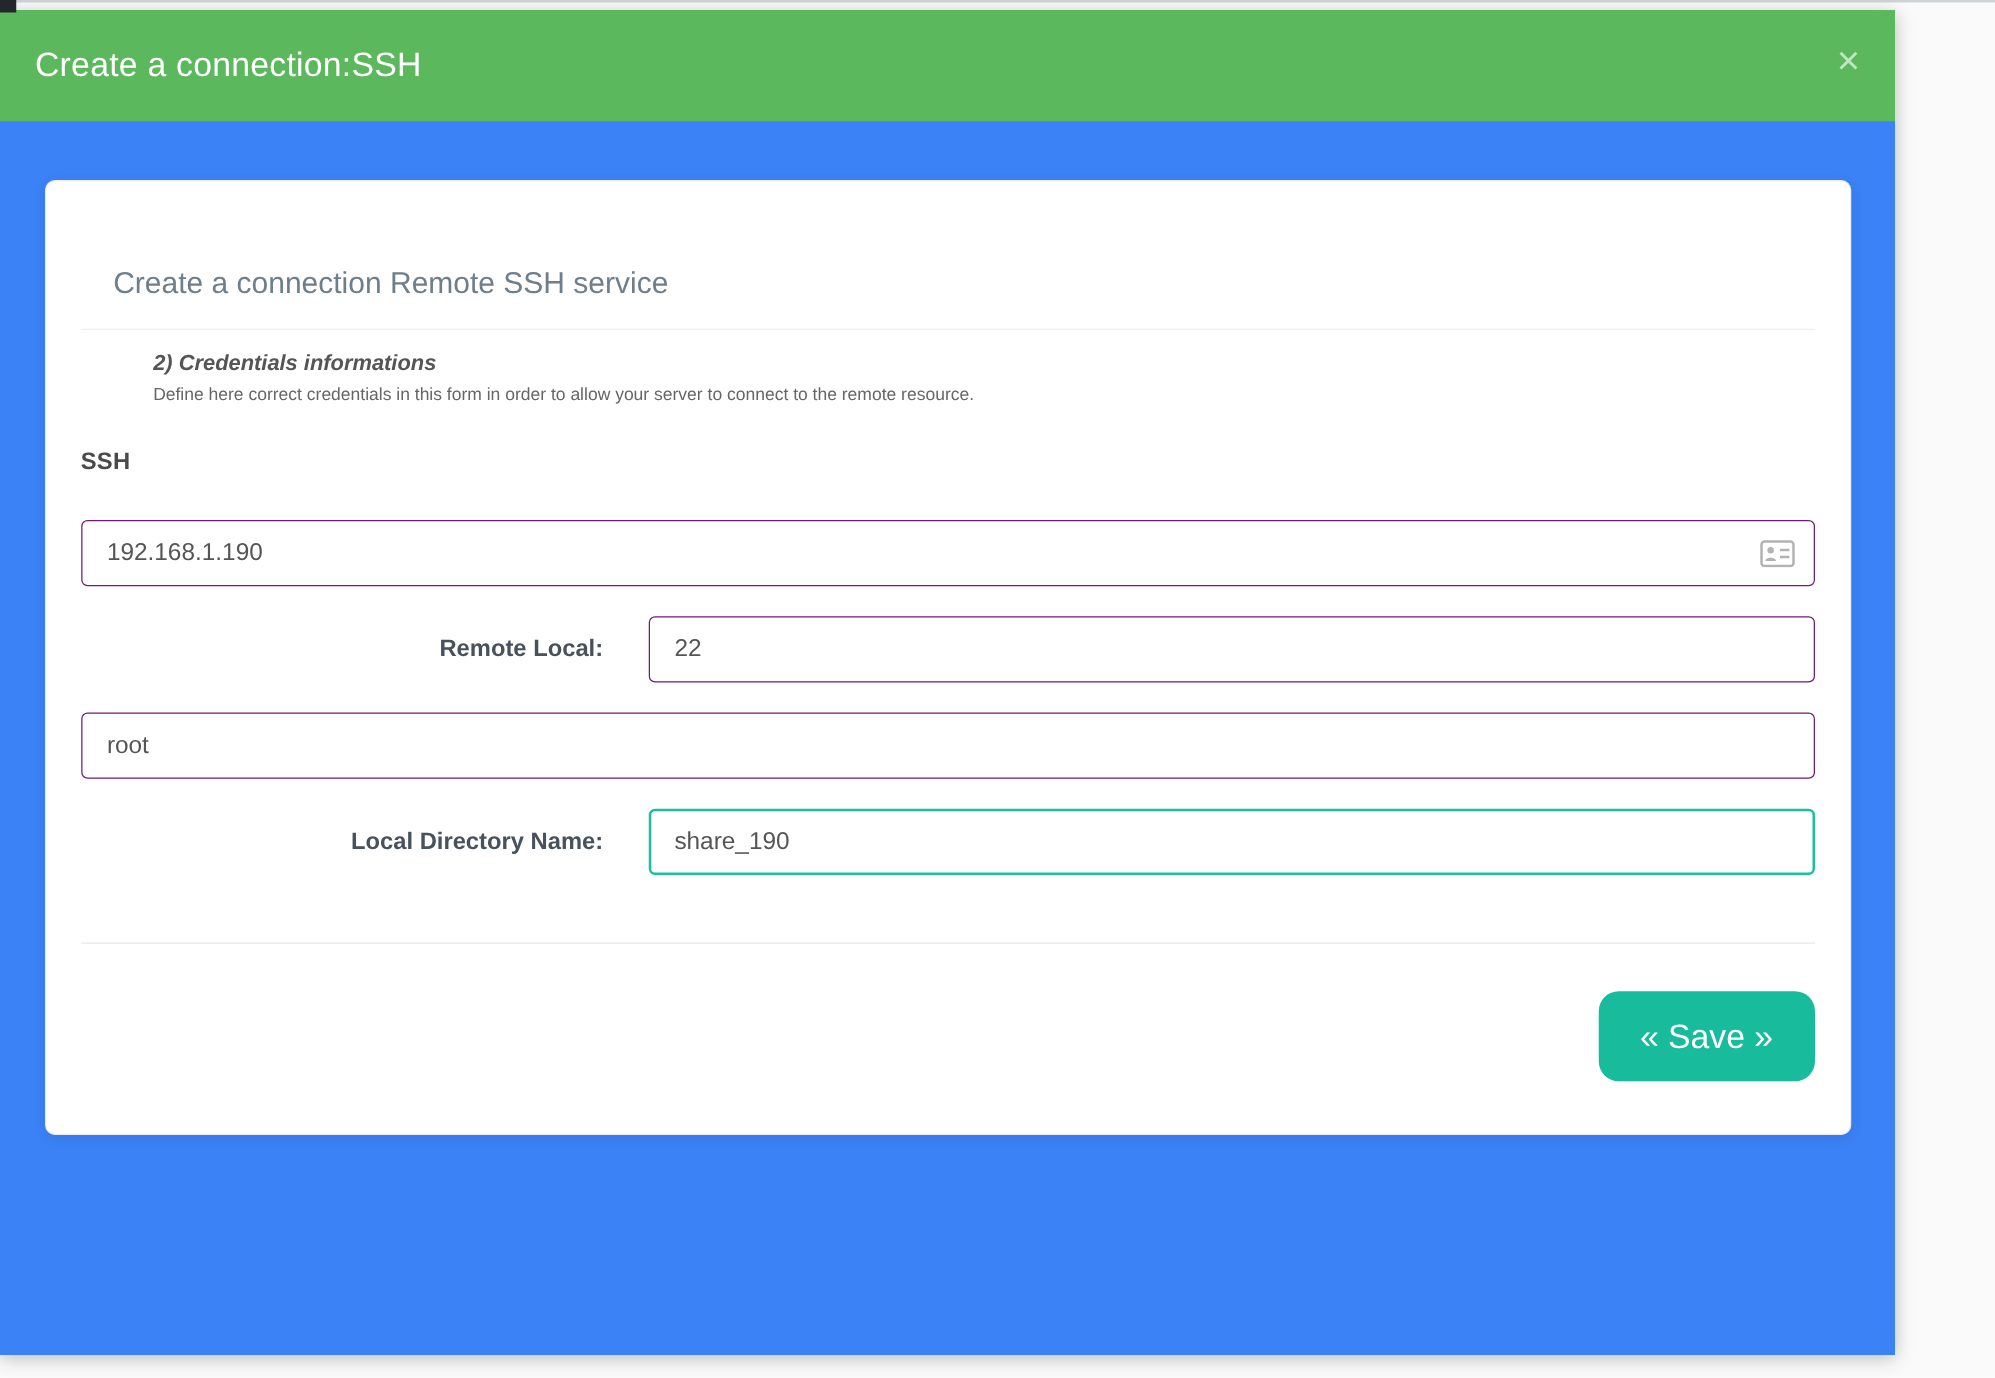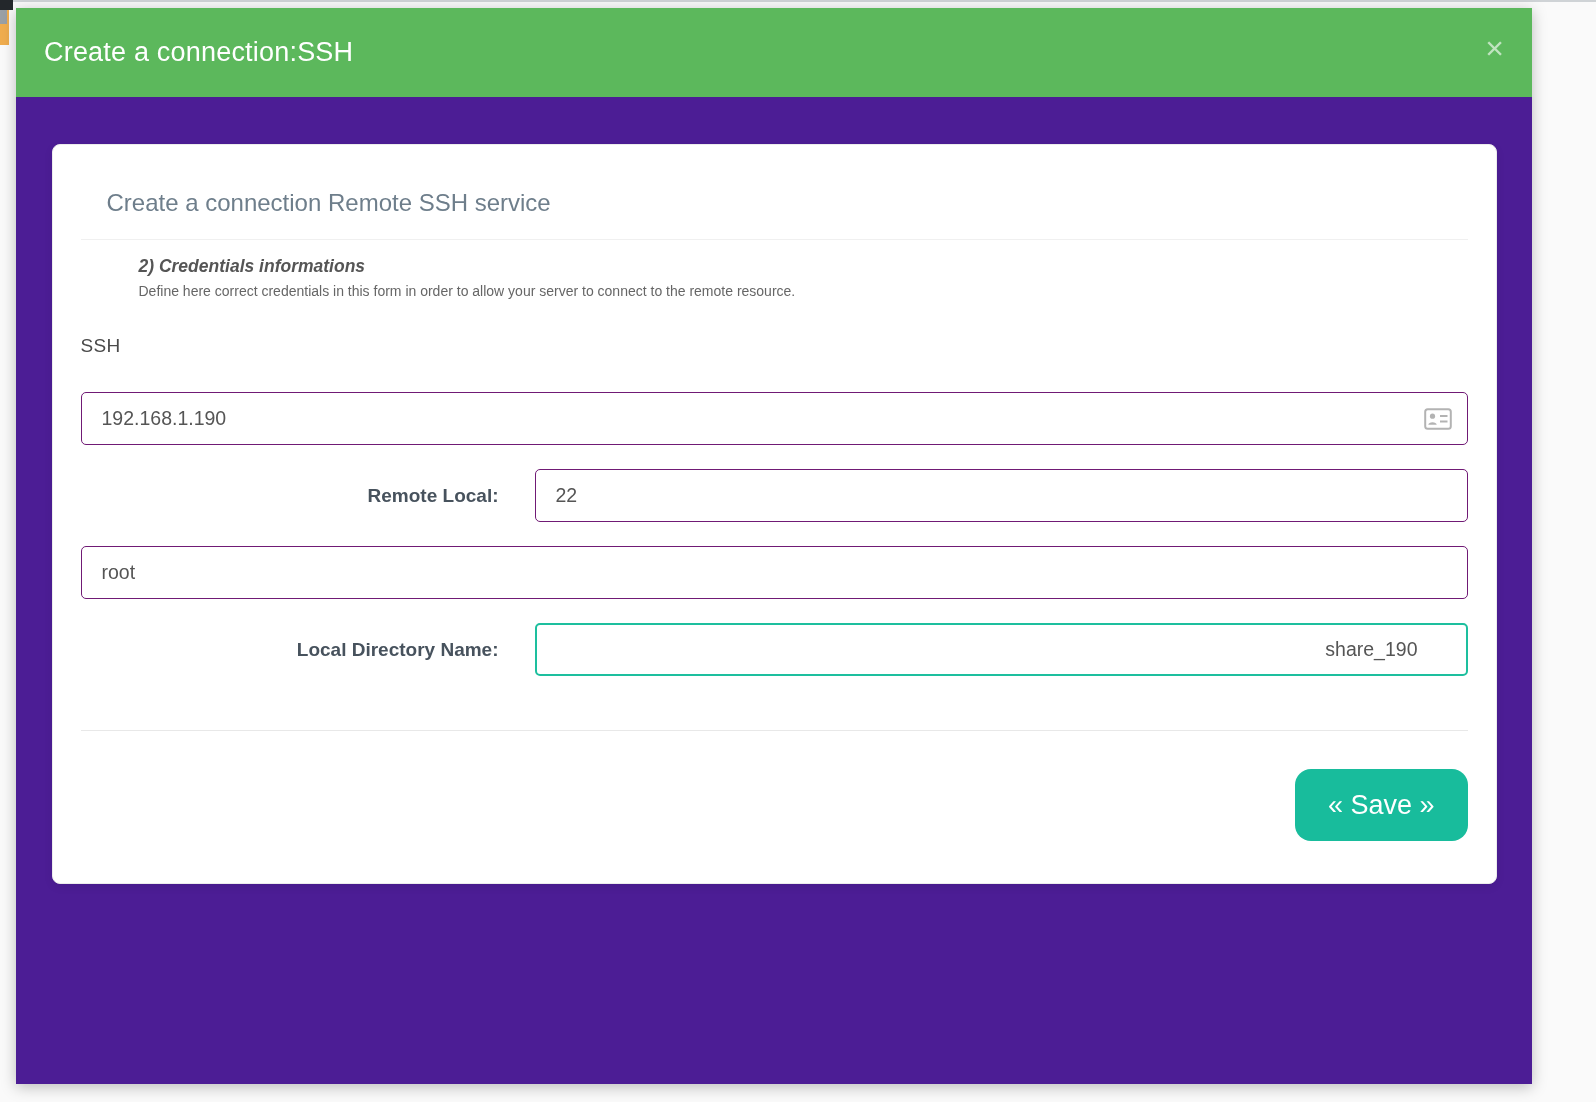--- a/index.html
+++ b/index.html
@@ -19,23 +19,23 @@
   .a3 { left:0; top:154; width:8px; height:22px; background:#3e4347; }
   .a4 { left:0; top:196; width:8px; height:26px; background:#2f3337; }
   .a-orange { left:0; top:252; width:9px; height:45px; background:#f0ad4e; }
   .a5 { left:0; top:306; width:6px; height:8px;  background:#8a8f94; }
   .a6 { left:0; top:560; width:7px; height:24px; background:#9aa0a5; }
   .a-bottomline { left:0; top:1087; width:1596px; height:2px; background:#cfd3d6; }
   .a-topmark { left:697; top:92; width:13px; height:10px; background:#23272b; z-index:2; }
 
   
   .modal {
-    position: absolute; left: 16px; top: 8px;
+    position: absolute; left: 0; top: 8px;
     width: 1516px; height: 1076px;
-    background: #4c1d95; z-index: 1;
+    background: #3b82f6; z-index: 1;
     box-shadow: 0 3px 14px rgba(0,0,0,0.25);
   }
   .modal-header {
     height: 89px; background: #5cb85c;
     display: flex; align-items: center;
     padding: 0 28px; position: relative;
   }
   .modal-title {
     margin: 0; color: #ffffff;
     font-size: 27px; font-weight: 400; letter-spacing: .2px;
@@ -48,21 +48,21 @@
   }
 
   
   .card {
     margin: 47px auto 0;
     width: 1445px;
     background: #fff;
     border: 1px solid #ececec;
     border-radius: 8px;
     box-shadow: 0 3px 10px rgba(0,0,0,0.07);
-    padding: 16px 28px 42px;
+    padding: 40px 28px 42px;
   }
   .card-heading {
     margin: 0;
     font-size: 24px; font-weight: 400;
     color: #6e7e8b;
     padding: 28px 26px 22px;
     border-bottom: 1px solid #f0f0f0;
   }
   .section-title {
     margin: 16px 0 6px 58px;
@@ -78,34 +78,33 @@
   .form-area { margin-top: 36px; }
   .form-row { display: flex; align-items: center; margin-bottom: 24px; }
   .form-row.static-row { margin-bottom: 35px; }
   .form-row.last { margin-bottom: 0; }
   .form-label {
     width: 418px; text-align: right; margin-right: 36px;
     font-weight: bold; color: #47525d; font-size: 19px;
     flex-shrink: 0;
   }
   .static-value {
-    flex: 1; font-size: 19px; color: #4a4a4a; font-weight: normal; letter-spacing:.3px;
+    flex: 1; font-size: 19px; color: #4a4a4a; font-weight: bold; letter-spacing:.3px;
   }
   .input-wrap { flex: 1; position: relative; }
   .text-input {
     width: 100%; height: 53px;
     border: 1px solid #701a75; border-radius: 5px;
     padding: 0 48px 0 20px;
     font-size: 19.5px; color: #555;
     font-family: inherit; background: #fff; outline: none;
   }
   .text-input.focused {
     border: 2px solid #1dbf9e;
     padding-left: 19px;
-    text-align: right;
   }
   .input-icon {
     position: absolute; right: 16px; top: 50%;
     transform: translateY(-50%);
     color: #b3b3b3; display: flex;
   }
 
   .divider { border: 0; border-top: 1px solid #e8e8e8; margin: 54px 0 0; }
   .footer { display: flex; justify-content: flex-end; margin-top: 38px; }
   .save-button {

